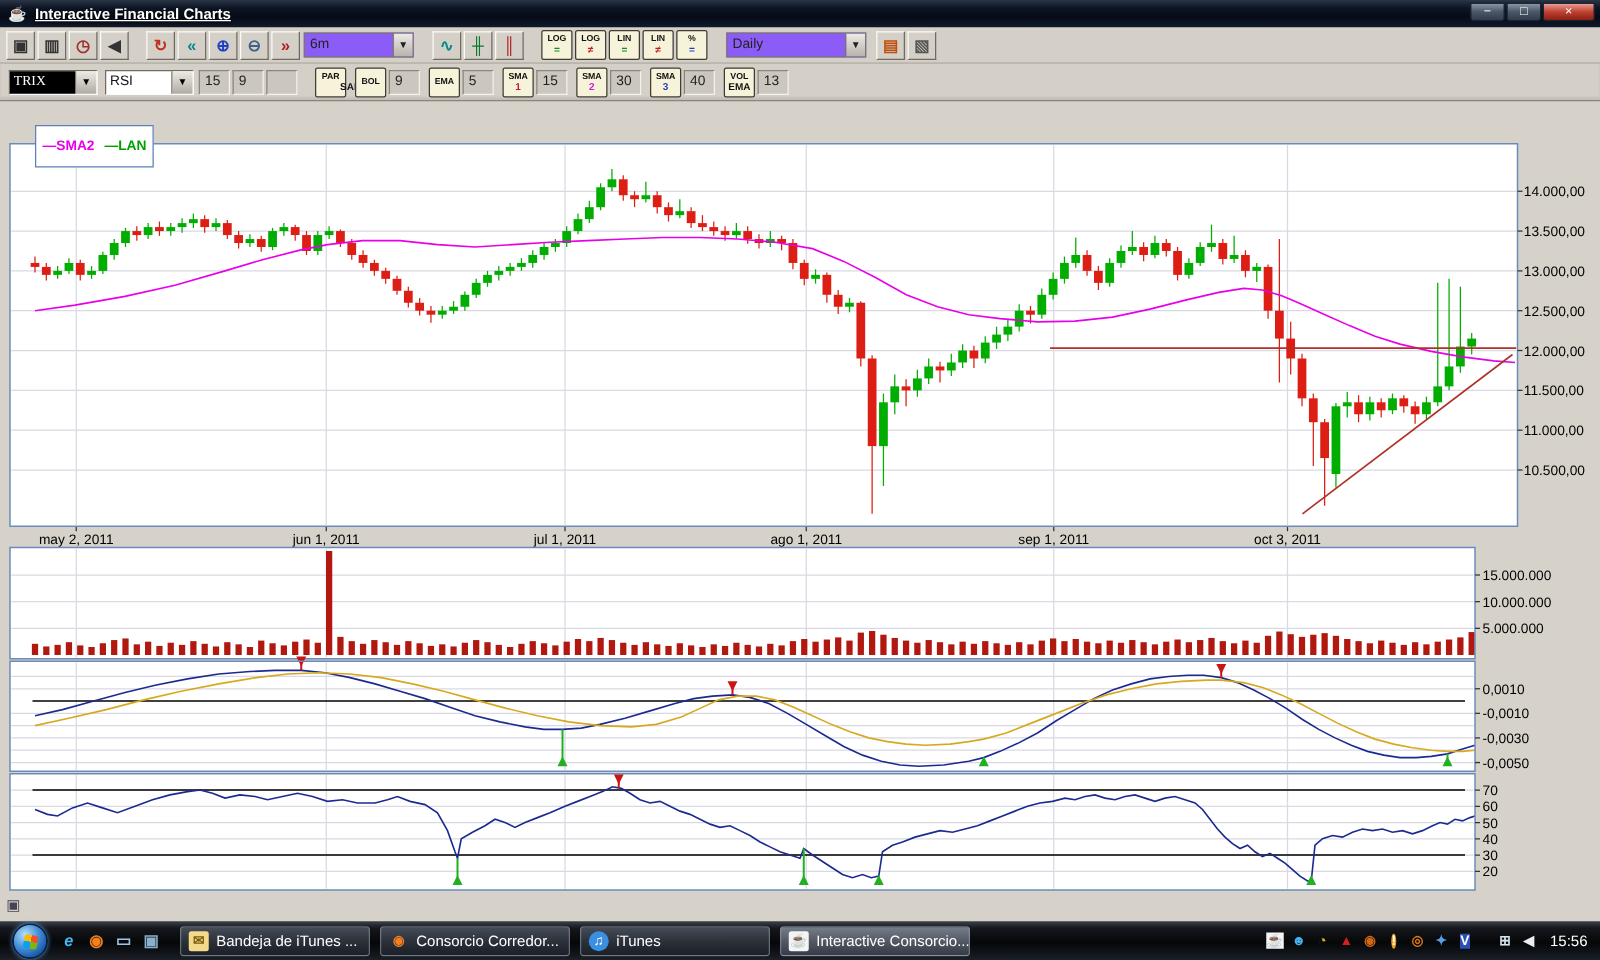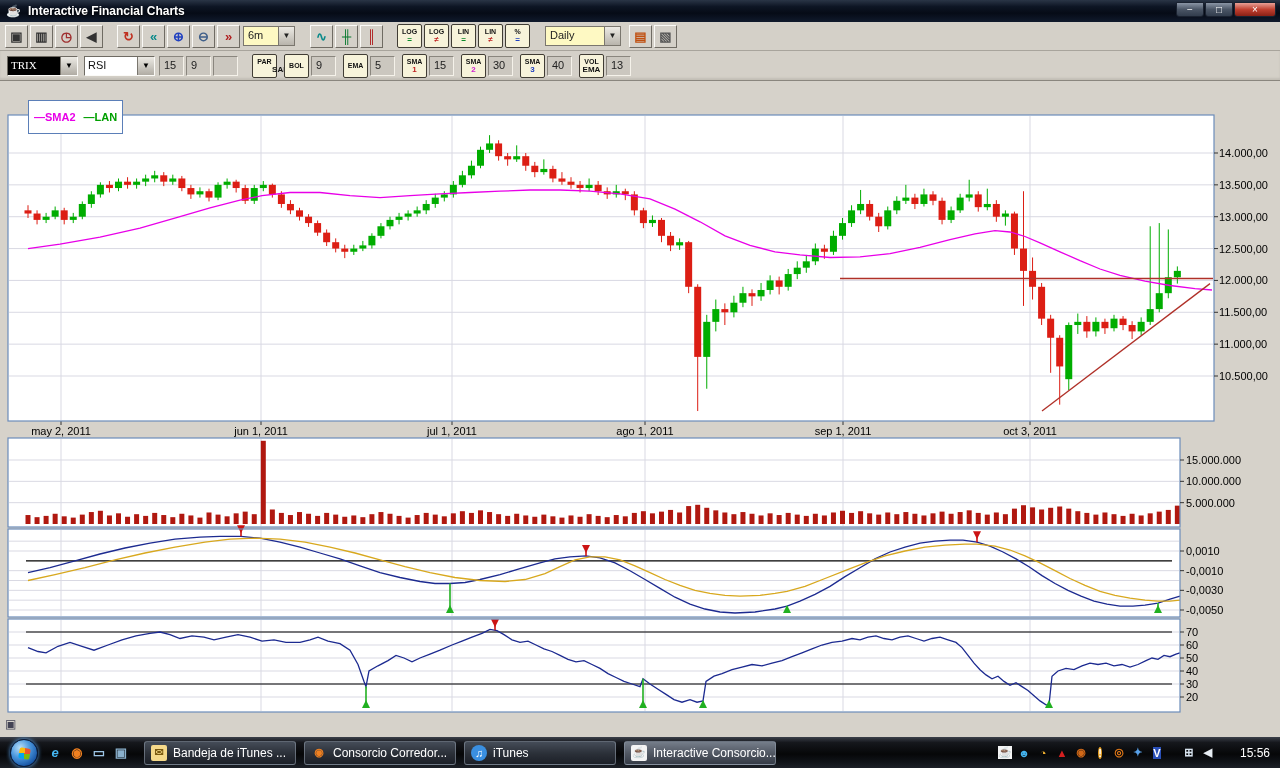--- a/index.html
+++ b/index.html
@@ -6,40 +6,40 @@
   html,body { width:1280px; height:768px; overflow:hidden; font-family:"Liberation Sans", sans-serif; }
   body { background:#d6d2ca; }
 
   .window { position:absolute; left:0; top:0; width:1280px; height:737px; background:#d6d2ca; }
 
   
   .titlebar { position:absolute; left:0; top:0; width:1280px; height:22px;
     background:linear-gradient(180deg,#2a3546 0%,#0d1524 30%,#060b16 60%,#101a2c 100%);
     display:flex; align-items:center; padding-left:6px; }
   .titlebar .app-icon { width:16px; height:16px; font-size:12px; line-height:16px; text-align:center; color:#e8eef8; }
-  .titlebar .title { color:#fff; font-size:12px; font-weight:bold; margin-left:6px; text-shadow:0 1px 2px #000; }
+  .titlebar .title { color:#fff; font-size:12px; font-weight:bold; margin-left:6px; text-shadow:0 1px 2px #000;text-decoration:underline; }
   .win-controls { position:absolute; right:4px; top:2px; display:flex; gap:1px; }
   .win-btn { width:28px; height:15px; font-size:10px; line-height:14px; text-align:center; color:#fff;
     background:linear-gradient(180deg,#8a95a5,#4a5565 50%,#323d4d); border:1px solid #1a2230; border-radius:0 0 3px 3px; cursor:default; }
   .win-btn.close { background:linear-gradient(180deg,#e8a096,#c04030 50%,#8a2015); width:42px; }
 
   
   .toolbar { position:absolute; left:0; width:1280px; background:#d4d0c8; display:flex; align-items:center; padding-left:4px; }
   .tb1 { top:22px; height:29px; border-bottom:1px solid #a8a49c; }
   .tb2 { top:51px; height:30px; border-bottom:1px solid #8a867e; box-shadow:inset 0 -2px 2px #c2beb6; }
   .tbtn-sq { width:23px; height:23px; margin:0 1px; background:#d4d0c8; border:1px solid; border-color:#fbfaf7 #6f6b63 #6f6b63 #fbfaf7;
     display:flex; align-items:center; justify-content:center; font-size:13px; font-weight:bold; cursor:default; }
   .tbtn-txt { width:25px; height:24px; margin:0 1px; background:#f7f3da; border:1px solid #403c34; border-radius:2px;
     display:flex; flex-direction:column; align-items:center; justify-content:center; line-height:8px; cursor:default; }
   .tbtn-txt .t { font-size:7px; font-weight:bold; color:#111; }
   .tbtn-txt .b { font-size:8px; font-weight:bold; }
   .tb-gap { width:12px; } .tb-gap2 { width:5px; }
   .tb-field { width:25px; height:20px; margin:0 1px; background:#cbc7bf; border:1px solid; border-color:#8a867e #f5f2ea #f5f2ea #8a867e;
     font-size:11px; color:#222; padding:2px 0 0 4px; }
-  .tb-drop { display:flex; height:20px; margin:0 2px; border:1px solid #7a766e; background:#fef9c3; }
+  .tb-drop { display:flex; height:20px; margin:0 2px; border:1px solid #7a766e; background:#8b5cf6;gap:36px; }
   .tb-drop .val { min-width:34px; padding:2px 4px 0 4px; font-size:11px; color:#222; }
   .tb-drop .arr { width:16px; background:linear-gradient(180deg,#eceae4,#b8b4ac); border-left:1px solid #7a766e;
     font-size:8px; text-align:center; line-height:18px; color:#222; }
   .tb-combo { display:flex; height:20px; margin:0 3px; border:1px solid; border-color:#6f6b63 #fbfaf7 #fbfaf7 #6f6b63; background:#fff; }
   .tb-combo .val { width:52px; padding:2px 3px 0 3px; font-size:11px; color:#111; }
   .tb-combo .val.sel { background:#000000; color:#fff;font-family:Liberation Serif, serif; }
   .tb-combo .arr { width:17px; background:linear-gradient(180deg,#eceae4,#b0aca4); border-left:1px solid #7a766e;
     font-size:8px; text-align:center; line-height:18px; }
 
   
@@ -64,21 +64,21 @@
   .ql { display:flex; gap:4px; margin-right:14px; }
   .ql-icon { width:18px; height:18px; display:flex; align-items:center; justify-content:center; font-size:13px; cursor:default; }
   .tb-buttons { display:flex; gap:8px; }
   .task-btn { width:152px; height:24px; border-radius:3px; border:1px solid rgba(150,160,175,.55);
     background:linear-gradient(180deg,rgba(95,105,120,.65),rgba(30,34,42,.8)); color:#fff; font-size:12px;
     display:flex; align-items:center; gap:6px; padding:0 6px; cursor:default; white-space:nowrap; overflow:hidden; }
   .task-btn.active { background:linear-gradient(180deg,rgba(150,160,175,.75),rgba(60,66,78,.85)); }
   .task-btn .ticon { width:16px; height:16px; display:flex; align-items:center; justify-content:center; font-size:11px; border-radius:2px; flex:none; }
   .tray { margin-left:auto; display:flex; align-items:center; gap:3px; padding-right:10px; }
   .tray-icon { width:16px; height:16px; display:flex; align-items:center; justify-content:center; font-size:11px; border-radius:2px; cursor:default; }
-  .tray .clock { color:#fff; font-size:12px; margin-left:21px; }
+  .tray .clock { color:#fff; font-size:12px; margin-left:6px; }
   .tray .sep { width:10px; }
 </style>
 </head>
 <body>
 
 <div class="window">
   <div class="titlebar">
     <span class="app-icon">☕</span>
     <span class="title">Interactive Financial Charts</span>
     <div class="win-controls" id="win-controls">

